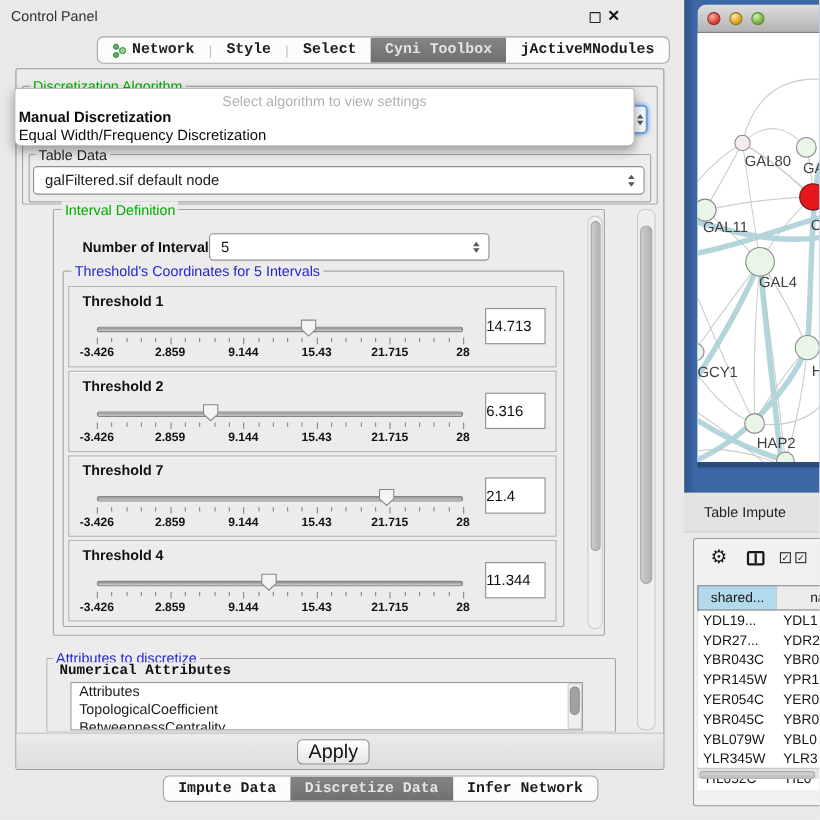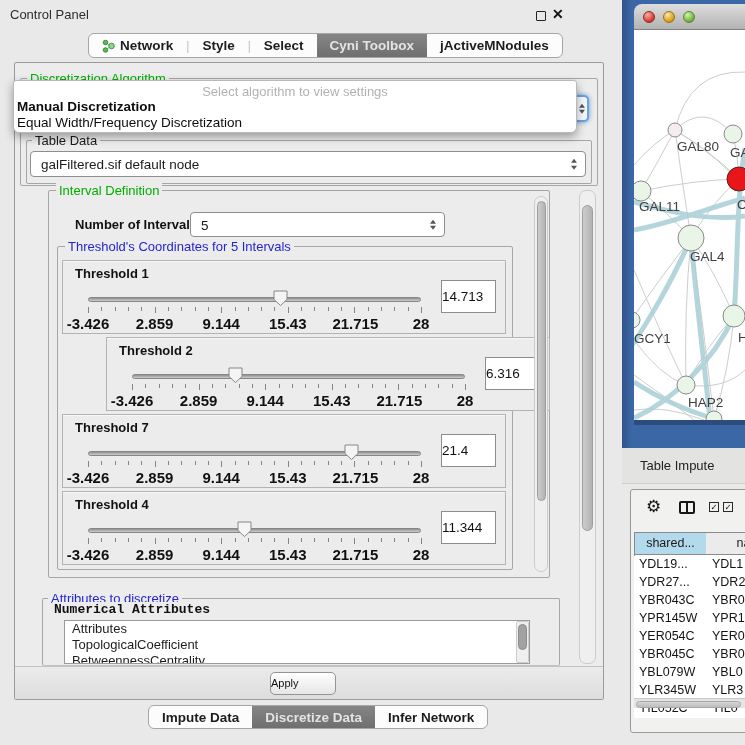--- a/index.html
+++ b/index.html
@@ -6,21 +6,21 @@
   html,body { width:745px; height:745px; overflow:hidden; }
   body { font-family:"Liberation Sans", sans-serif; background:#e9e9e9; position:relative; }
   #root { position:absolute; inset:0; }
 
   
   .cp-title { position:absolute; left:10px; top:7px; font-size:13px; color:#2e2e2e; }
   .win-float { position:absolute; left:536px; top:11px; width:10px; height:10px; border:1.5px solid #222; border-radius:1px; }
   .win-close { position:absolute; left:552px; top:6px; font-size:14px; font-weight:700; color:#111; }
 
   .tabbar { position:absolute; display:flex; align-items:stretch; background:#fcfcfc; border:1px solid #a6a6a6; border-radius:6px; overflow:hidden; }
-  .tabbar .tab { display:flex; align-items:center; padding:0 13px; font-size:13.5px; font-weight:700; color:#1c1c1c; white-space:nowrap; }
+  .tabbar .tab { display:flex; align-items:center; padding:0 13px; font-size:13.5px; font-weight:700; color:#1c1c1c; white-space:nowrap;font-family:Liberation Mono, monospace; }
   .tabbar .tab.sel { background:linear-gradient(#858585,#6f6f6f); color:#e4e4e4; }
   .tabbar .sep { color:#c0c0c0; align-self:center; font-size:12px; }
   #top-tabs { left:88px; top:33px; height:25px; }
   #bottom-tabs { left:148px; top:705px; height:24px; }
   .tab .ticon { margin-right:5px; display:inline-flex; }
 
   .main-panel { position:absolute; left:14px; top:62px; width:590px; height:638px; background:#ececec; border:1px solid #9b9b9b; border-radius:2px; }
 
   .group { position:absolute; border:1px solid #a6a6a6; border-radius:2px; }
   .grp-label { position:absolute; top:-8px; font-size:13px; background:#ececec; padding:0 3px; white-space:nowrap; }
@@ -36,31 +36,31 @@
   .spin .dn { border-top:4.5px solid #555; }
 
   
   .thr-panel { position:absolute; left:0; width:444px; height:74px; background:#ececec; border:1px solid #b3b3b3; box-shadow:inset 0 1px 0 #f8f8f8; }
   .thr-title { position:absolute; left:12px; top:5px; font-size:13px; font-weight:700; color:#111; }
   .thr-track { position:absolute; top:36px; height:5px; border-radius:3px; background:linear-gradient(#8f8f8f,#cfcfcf); border:1px solid #868686; }
   .thr-thumb { position:absolute; top:29px; width:15px; height:17px; }
   .tick { position:absolute; width:1px; background:#858585; }
   .tick.major { top:46px; height:6px; }
   .tick.minor { top:46px; height:3.5px; }
-  .ticklabel { position:absolute; top:54px; width:44px; text-align:center; font-size:15px; font-weight:700; color:#111; }
+  .ticklabel { position:absolute; top:54px; width:44px; text-align:center; font-size:11px; font-weight:700; color:#111; }
   .thr-field { position:absolute; left:378px; top:19px; width:55px; height:33px; background:#fff; border:1px solid #8d8d8d; font-size:13.5px; color:#111; text-align:left; line-height:31px; }
 
   .attr-item { height:16px; line-height:16px; font-size:13px; color:#1d1d1d; padding-left:7px; white-space:nowrap; }
 
   
   .vsb-track { position:absolute; background:#efefef; border:1px solid #cccccc; border-radius:7px; }
   .vsb-thumb { position:absolute; background:linear-gradient(to right,#cdcdcd,#b2b2b2); border:1px solid #9e9e9e; border-radius:7px; }
 
   .apply-bar { position:absolute; left:15px; top:666px; width:588px; height:33px; background:linear-gradient(#ebebeb,#dddddd); border-top:1px solid #c2c2c2; }
-  .btn { position:absolute; background:linear-gradient(#ffffff,#e6e6e6); border:1px solid #949494; border-radius:5px; font-size:11px; color:#111; }
+  .btn { position:absolute; background:linear-gradient(#ffffff,#e6e6e6); border:1px solid #949494; border-radius:5px; font-size:18px; color:#111; text-align:center; }
 
   
   .algo-frag { position:absolute; left:575px; top:95px; width:14px; height:27px; background:#f4f8fd; border:2px solid #6ca2de; border-left:none; border-radius:0 5px 5px 0; box-shadow:0 0 5px rgba(90,145,215,.95); z-index:30; }
   .algo-popup { position:absolute; left:13px; top:80px; width:564px; height:53px; background:#fff; border:1px solid #b9b9b9; border-radius:3px 3px 6px 6px; box-shadow:0 4px 10px rgba(0,0,0,.35); z-index:60; }
   .pp-ph { position:absolute; left:0; right:0; top:3px; text-align:center; font-size:13px; color:#b2b2b2; }
   .pp-opt { position:absolute; left:3px; font-size:13.5px; color:#0d0d0d; white-space:nowrap; }
   .pp-opt.b { font-weight:700; }
 
   
   .net-frame { position:absolute; left:622px; top:0; width:123px; height:448px; background:linear-gradient(to right,#30528a,#3b67a6 10px); }
@@ -195,21 +195,21 @@
         <div class="ticklabel" style="left: 69.6px;">2.859</div>
         <div class="ticklabel" style="left: 136.2px;">9.144</div>
         <div class="ticklabel" style="left: 202.8px;">15.43</div>
         <div class="ticklabel" style="left: 269.4px;">21.715</div>
         <div class="ticklabel" style="left: 336px;">28</div>
         <div class="thr-thumb" style="left: 209.707px;"><svg width="15" height="17">
             <path d="M1,1 h13 v8.5 L7.5,15.5 L1,9.5 Z" fill="#f4f4f4" stroke="#878787"></path>
           </svg></div>
         <div class="thr-field">14.713</div>
       </div>
-      <div class="thr-panel" style="top: 77px; margin-left: 44px;">
+      <div class="thr-panel" style="top: 77px;">
         <div class="thr-title">Threshold 2</div>
         <div class="thr-track" style="left: 25px; width: 333px;"></div>
         <div class="tick major" style="left: 25px;"></div>
         <div class="tick minor" style="left: 38.32px;"></div>
         <div class="tick minor" style="left: 51.64px;"></div>
         <div class="tick minor" style="left: 64.96px;"></div>
         <div class="tick minor" style="left: 78.28px;"></div>
         <div class="tick major" style="left: 91.6px;"></div>
         <div class="tick minor" style="left: 104.92px;"></div>
         <div class="tick minor" style="left: 118.24px;"></div>

